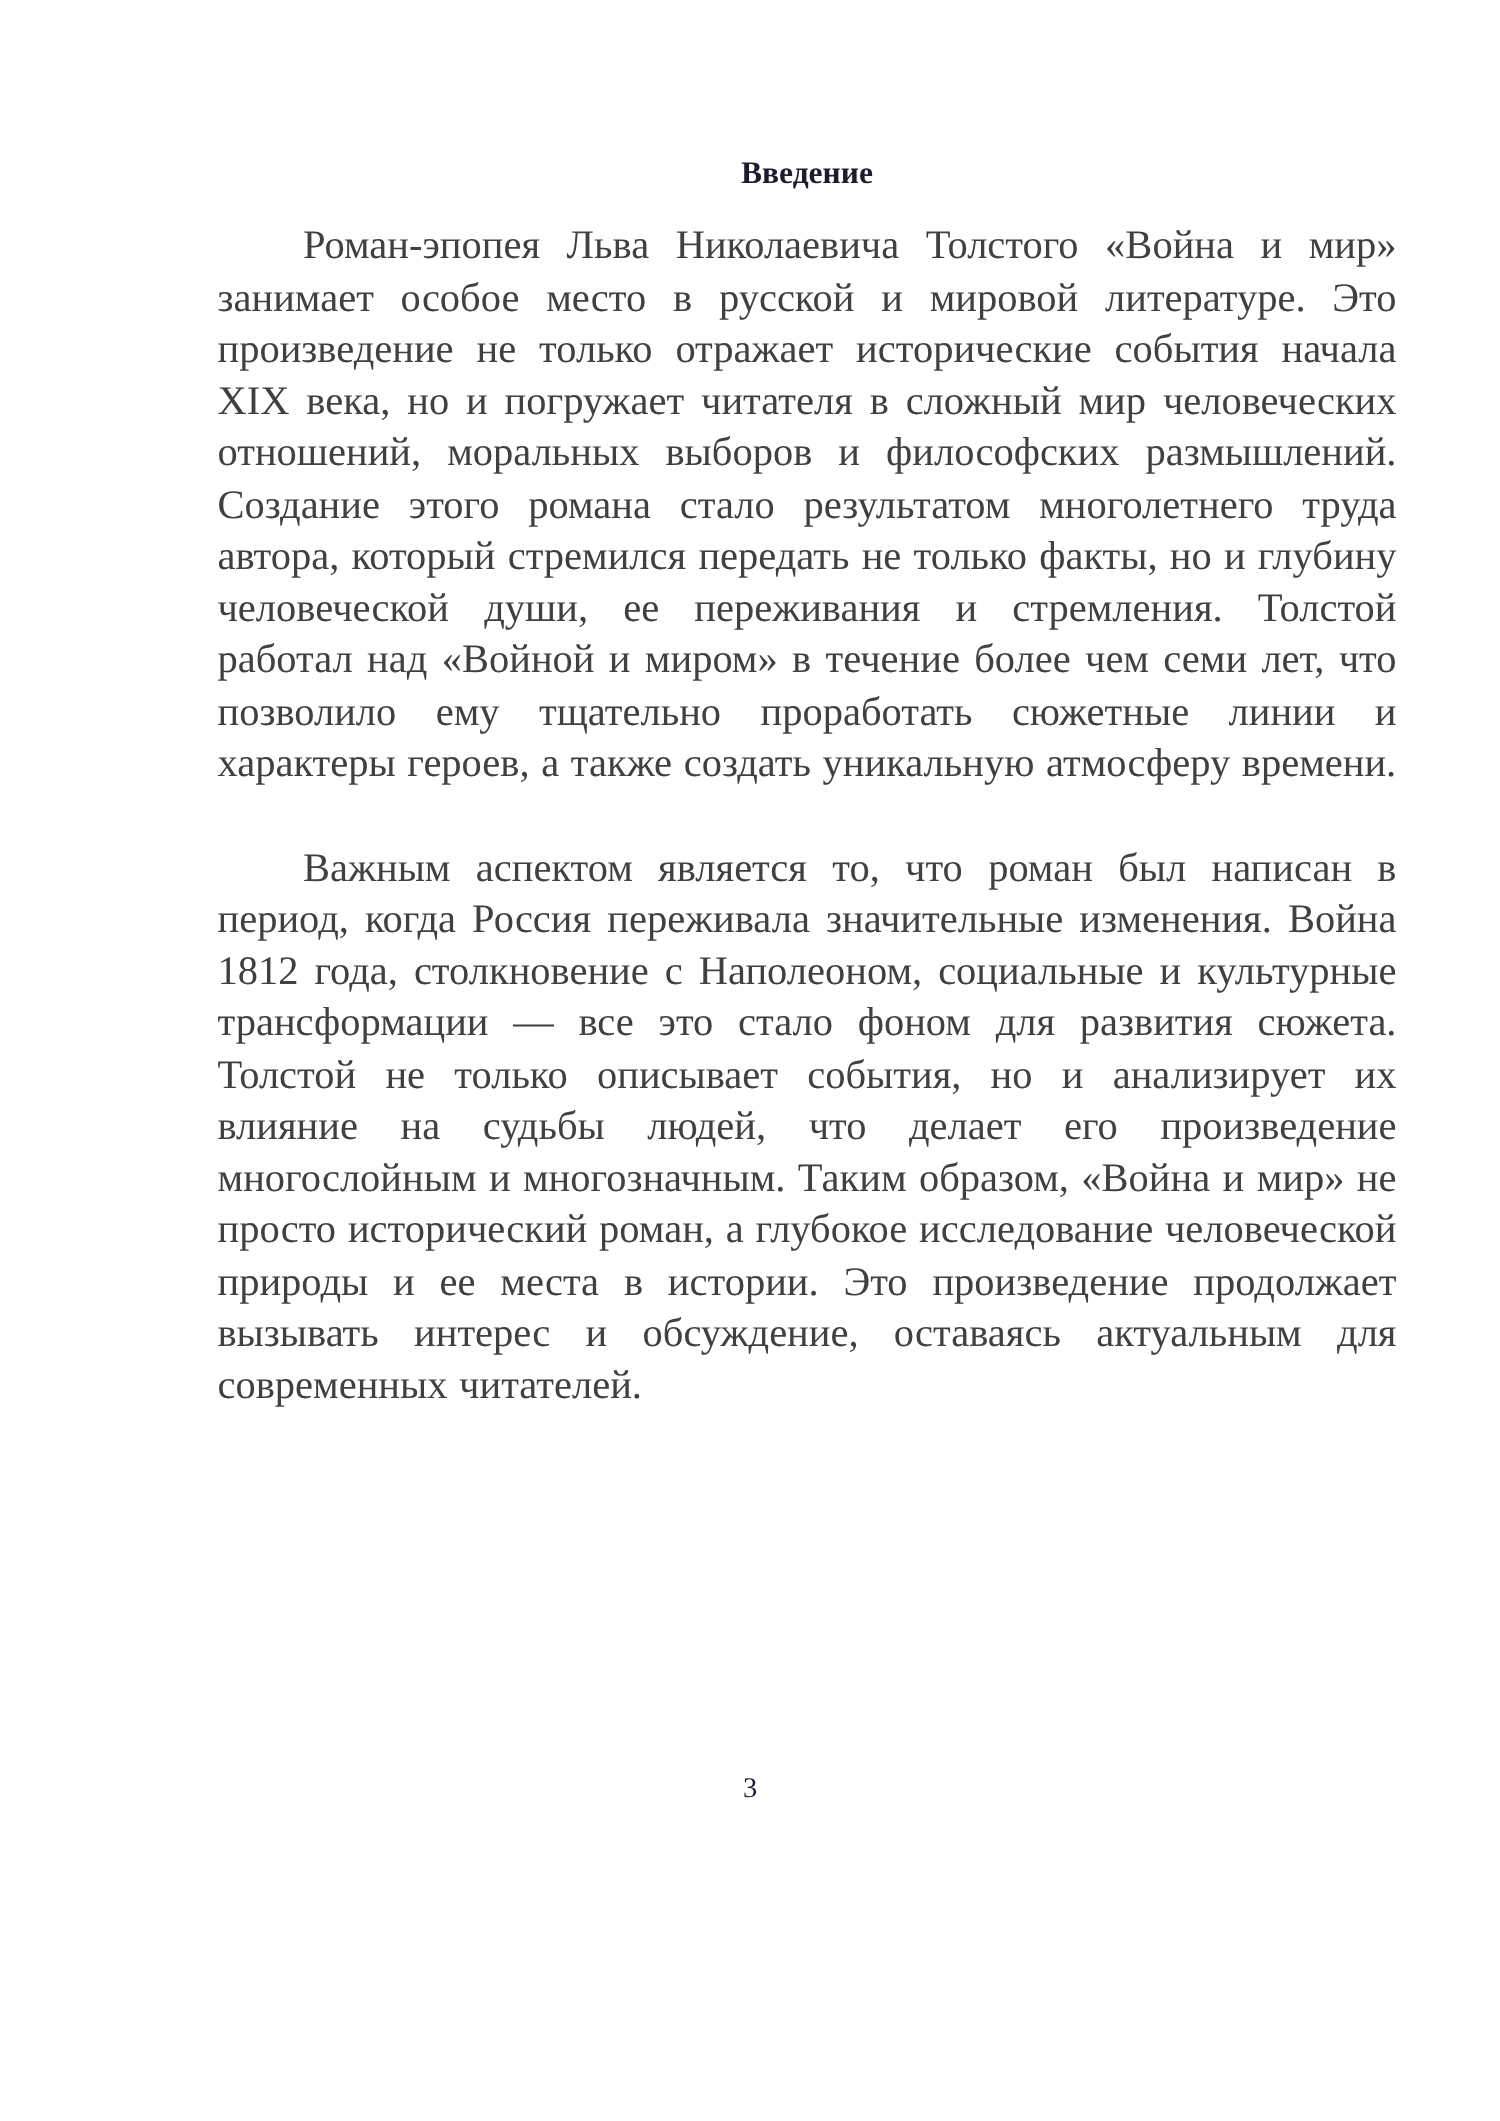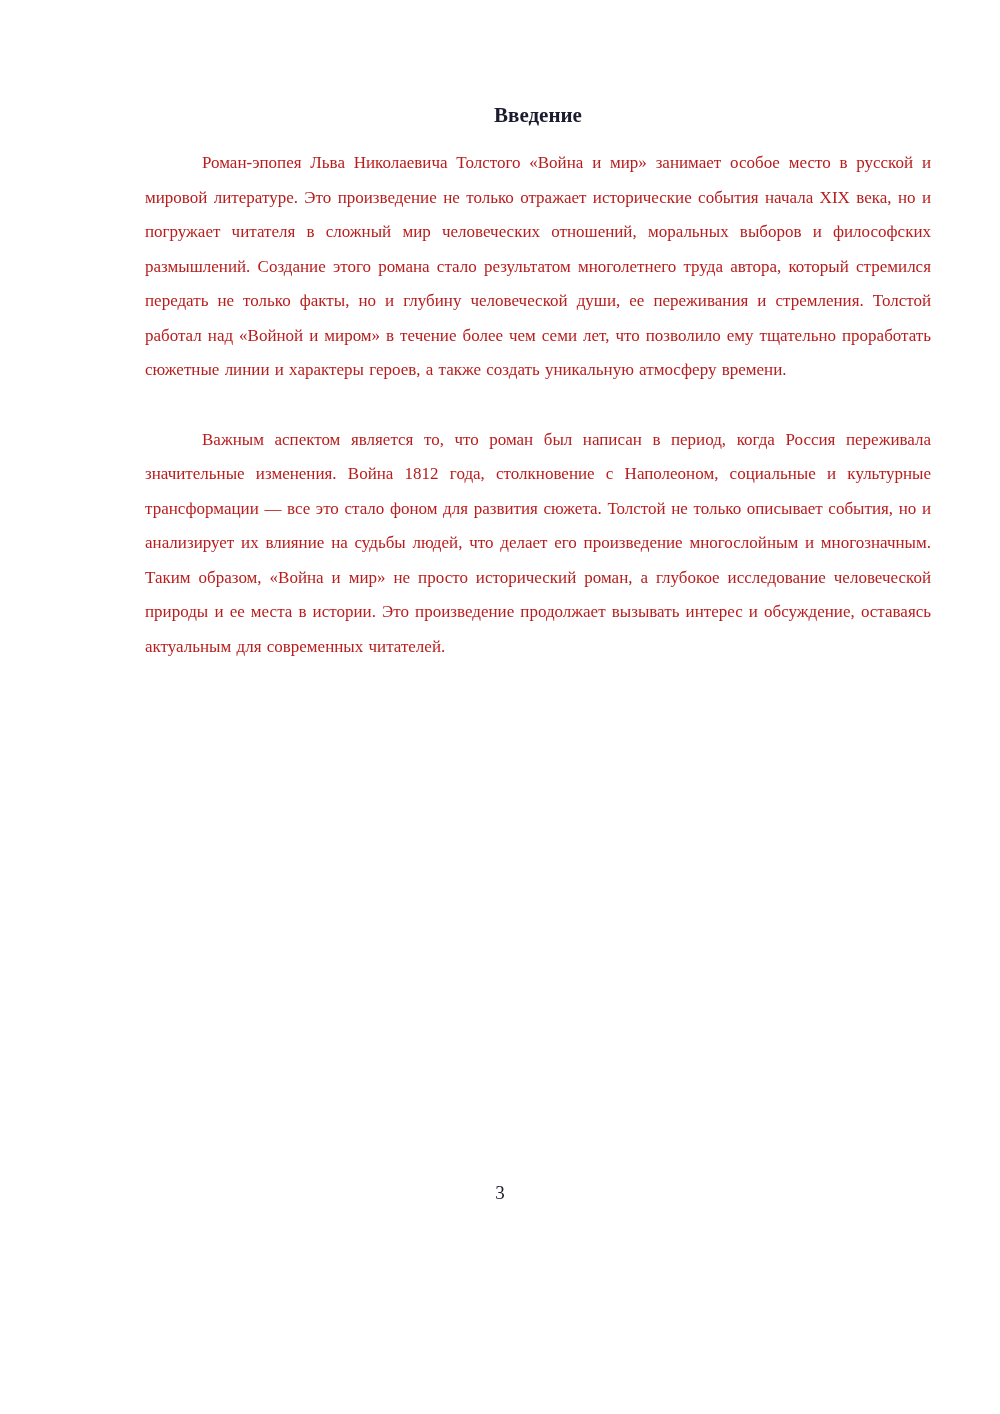--- a/index.html
+++ b/index.html
@@ -34,25 +34,25 @@
   .doc-title {
     text-align: center;
     font-weight: bold;
     font-size: 21px;
     line-height: 35px;
     margin-bottom: 13px;
     color: #1c1c2e;
   }
 
   .doc-paragraph {
-    font-size: 17px;
+    font-size: 27px;
     line-height: 34.5px;
     text-align: justify;
     text-indent: 57px;
-    color: #b91c1c;
+    color: #404040;
     margin-bottom: 35px;
     word-spacing: 1px;
   }
 
   .page-number {
     position: absolute;
     bottom: 52px;
     left: 0;
     width: 1000px;
     text-align: center;

